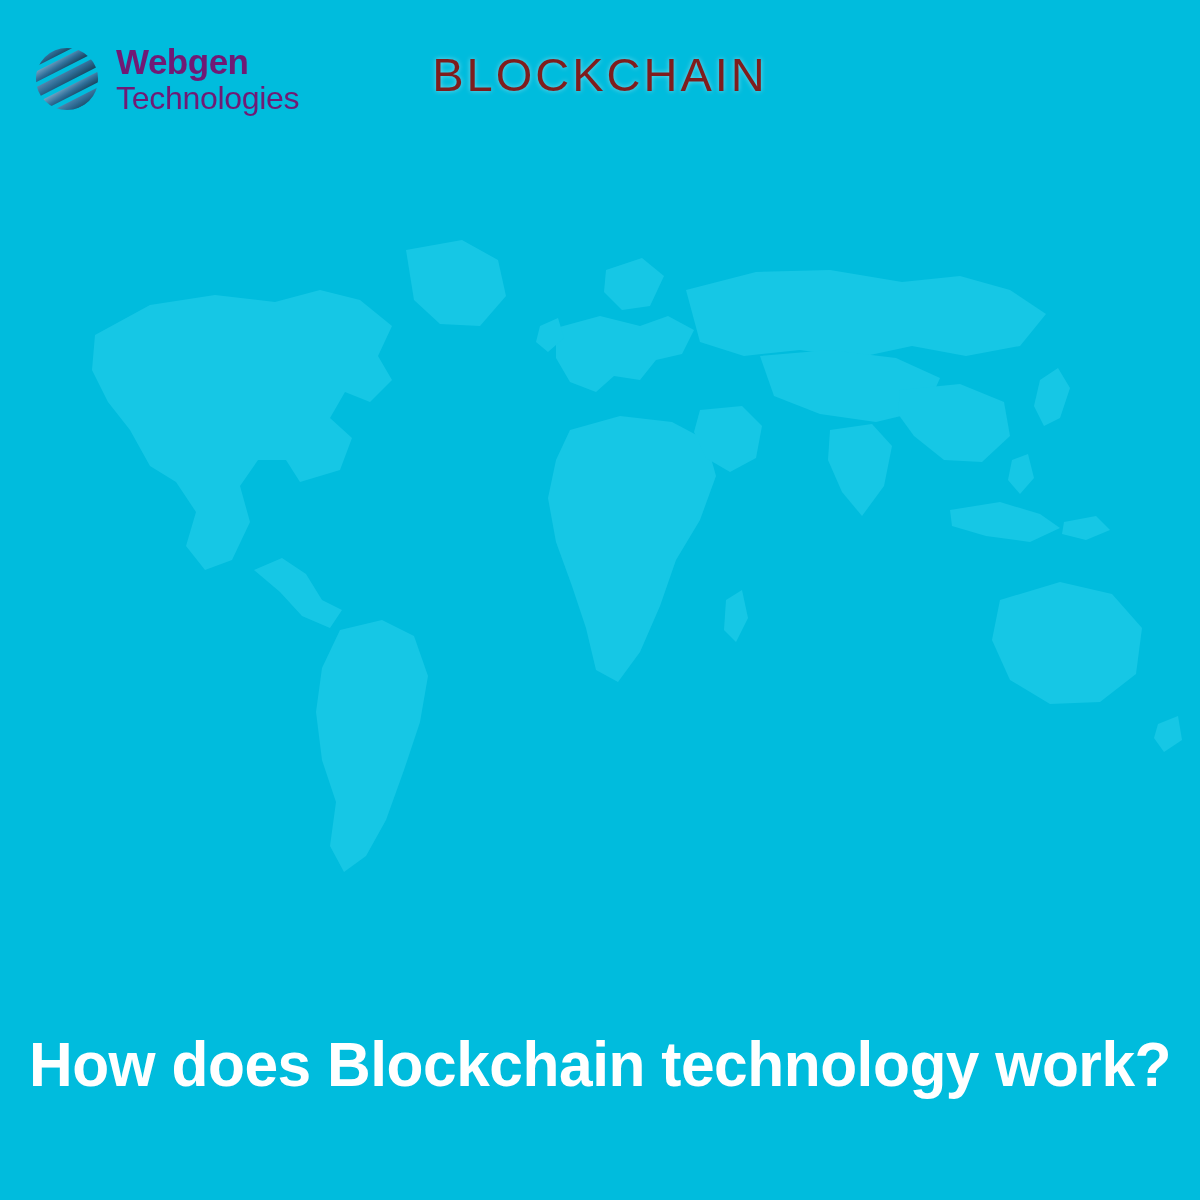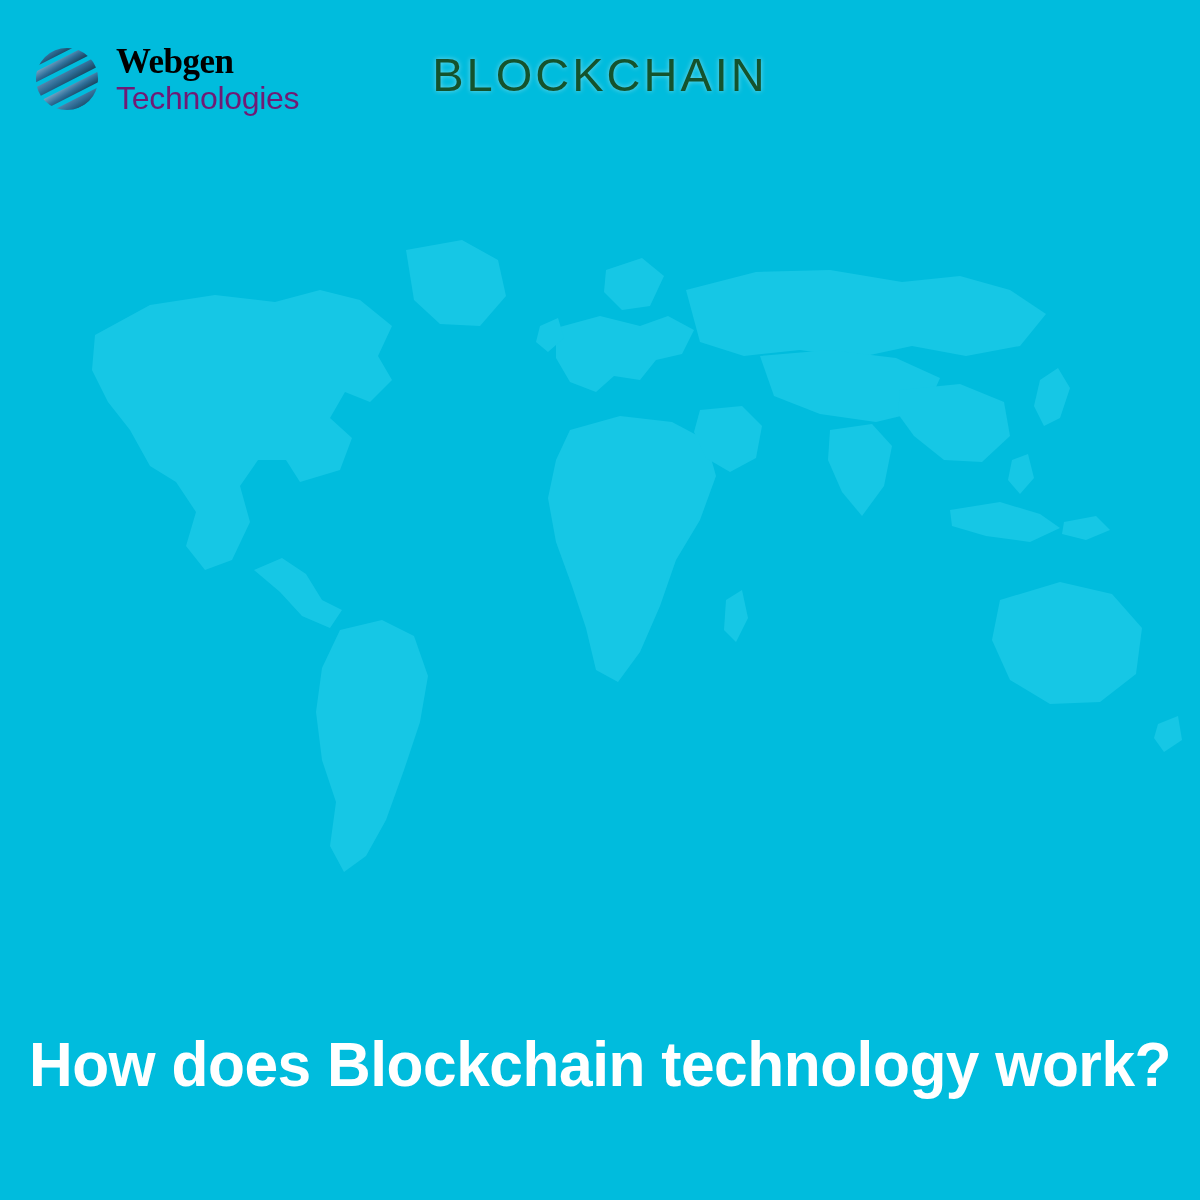--- a/index.html
+++ b/index.html
@@ -39,38 +39,37 @@
   #brand-text {
     display: flex;
     flex-direction: column;
     line-height: 1;
     color: #123a52;
   }
   #brand-line1 {
     font-size: 35px;
     font-weight: 700;
     letter-spacing: -0.5px;
-    color: #000000;
-    font-family: Liberation Serif, serif;
+    color: #701a75;
   }
   #brand-line2 {
     font-size: 32px;
     font-weight: 400;
     letter-spacing: -0.3px;
     color: #701a75;
     margin-top: 3px;
   }
 
   
   #top-title {
     position: absolute;
     left: 0; top: 47px;
     width: 1200px;
     text-align: center;
-    color: #14532d;
+    color: #7f1d1d;
     font-size: 47px;
     font-weight: 300;
     letter-spacing: 3px;
     text-shadow: 0 0 5px rgba(255,255,255,0.45);
   }
 
   
   #diagram {
     position: absolute;
     left: 0; top: 0;

